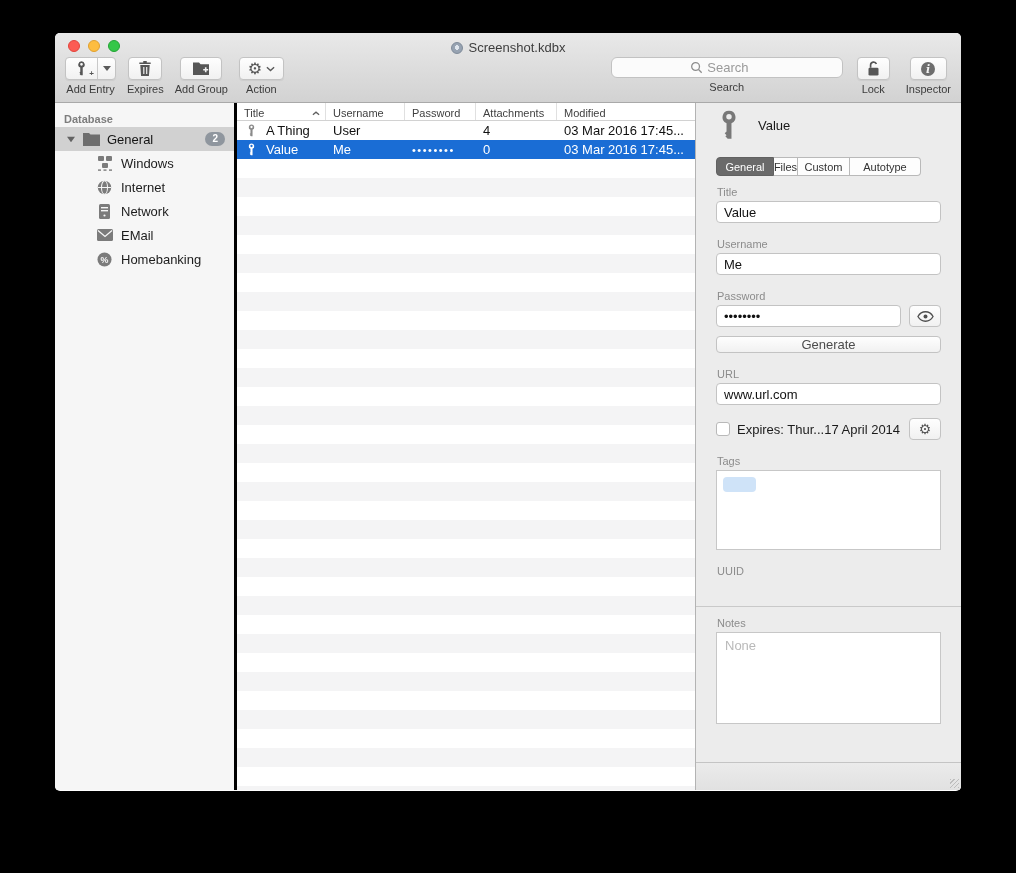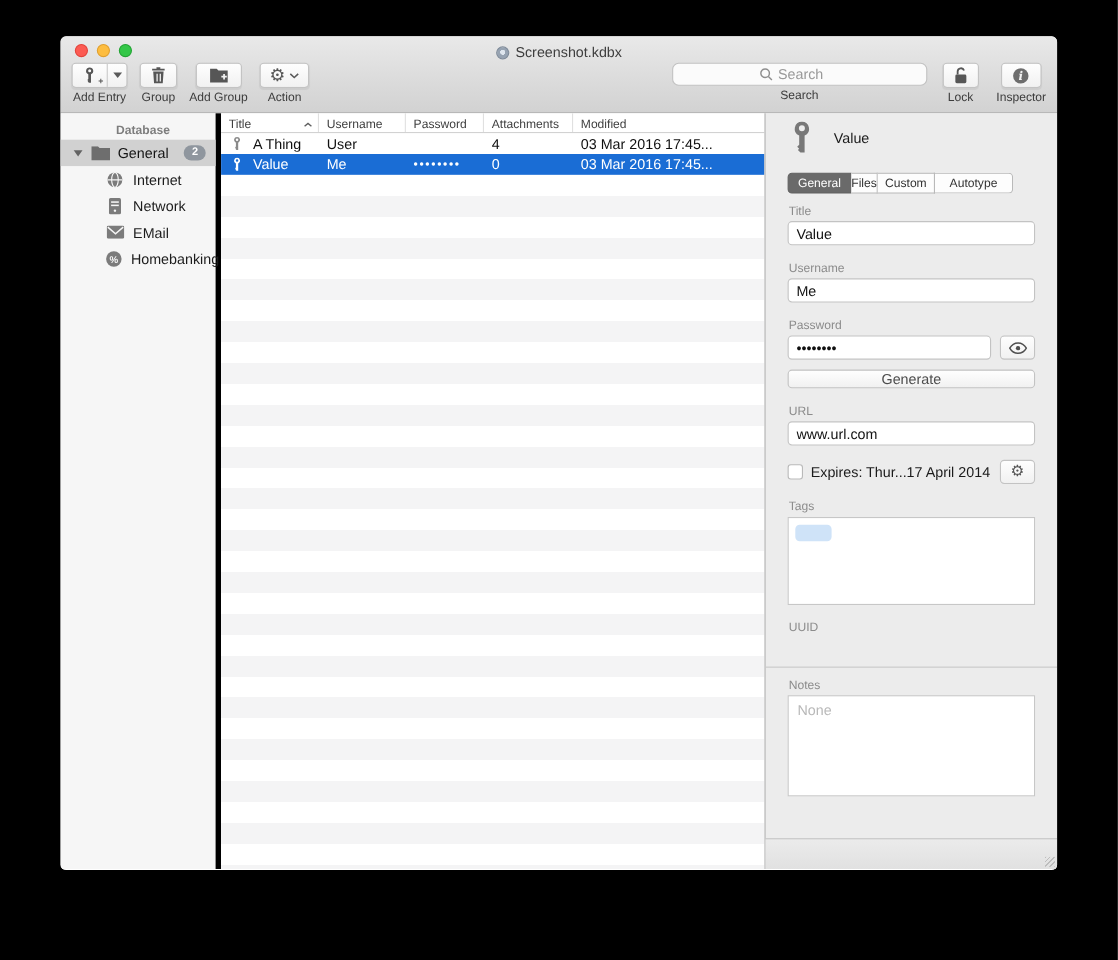--- a/index.html
+++ b/index.html
@@ -36,22 +36,22 @@
   .right-group{margin-left:auto;display:flex;align-items:flex-start;}
   .search-field{width:232px;height:21px;border:1px solid #c2c2c2;border-radius:6px;background:#fbfbfb;
     display:flex;align-items:center;justify-content:center;gap:4px;}
   .search-field input{border:none;outline:none;background:transparent;font-size:13px;width:56px;
     color:#333;font-family:inherit;padding:0;}
   .search-field input::placeholder{color:#9a9a9a;}
   .icon-btn{width:33px;}
   
   .content{display:flex;height:687px;}
   
-  .sidebar{width:146px;background:#f6f6f6;border-right:5px solid #000000;padding-top:10px;
-    flex-shrink:0;text-align:center;}
+  .sidebar{width:182px;background:#f6f6f6;border-right:3px solid #000000;padding-top:10px;
+    flex-shrink:0;}
   .sb-header{font-size:11px;font-weight:700;color:#7d7d7d;margin:0 0 2px 9px;}
   .sb-group-row{height:24px;display:flex;align-items:center;background:#d1d1d1;padding:0 9px 0 11px;}
   .disclosure{width:0;height:0;border-left:5px solid transparent;border-right:5px solid transparent;
     border-top:7px solid #636363;margin-right:7px;transform:scale(.8);}
   .sb-group-row .g-label{font-size:13px;color:#141414;margin-left:7px;}
   .badge{margin-left:auto;background:#8f969e;color:#fff;font-size:10px;font-weight:700;
     border-radius:9px;padding:2px 7px;line-height:10px;}
   .sb-item{height:24px;display:flex;align-items:center;padding-left:41px;color:#1c1c1c;font-size:13px;}
   .sb-item .s-icon{width:17px;height:17px;display:flex;align-items:center;justify-content:center;
     margin-right:8px;color:#7b7b7b;}
@@ -144,21 +144,21 @@
         </div>
         <div class="tb-label">Add Entry</div>
       </div>
 
       <div class="tb-item">
         <div class="tb-btn" style="width:34px;">
           <svg width="14" height="15" viewBox="0 0 16 17" fill="currentColor">
             <path d="M6 0h4v1.6h4.5v1.8H1.5V1.6H6V0zM2.6 4.6h10.8L12.5 17h-9L2.6 4.6zm3.4 2.2v8h1.3v-8H6zm3.3 0v8h1.3v-8H9.3z"></path>
           </svg>
         </div>
-        <div class="tb-label">Group</div>
+        <div class="tb-label">Expires</div>
       </div>
 
       <div class="tb-item">
         <div class="tb-btn" style="width:42px;">
           <svg width="18" height="15" viewBox="0 0 18 15">
             <path fill="currentColor" d="M1 1.5h6l1.6 1.7H17V14H1V1.5z"></path>
             <path stroke="#f1f1f1" stroke-width="1.6" fill="none" d="M11.2 8.7h5M13.7 6.2v5"></path>
           </svg>
         </div>
         <div class="tb-label">Add Group</div>
@@ -215,20 +215,33 @@
       <div class="sb-header">Database</div>
       <div class="sb-group-row">
         <div class="disclosure"></div>
         <svg width="17" height="13" viewBox="0 0 17 13" fill="#6e6e6e">
           <path d="M0 0h6l1.5 1.6H17V13H0V0z"></path>
         </svg>
         <span class="g-label">General</span>
         <span class="badge">2</span>
       </div>
 
+      <div class="sb-item">
+        <span class="s-icon">
+          <svg width="16" height="15" viewBox="0 0 16 15" fill="currentColor">
+            <rect x="1" y="0" width="6" height="5" rx="1"></rect>
+              <rect x="9" y="0" width="6" height="5" rx="1"></rect>
+            <rect x="5" y="7" width="6" height="5" rx="1"></rect>
+            <rect x="1" y="13.4" width="3" height="1.4"></rect>
+              <rect x="6.5" y="13.4" width="3" height="1.4"></rect>
+              <rect x="12" y="13.4" width="3" height="1.4"></rect>
+          </svg>
+        </span>
+        <span>Windows</span>
+      </div>
 
       <div class="sb-item">
         <span class="s-icon">
           <svg width="15" height="15" viewBox="0 0 16 16">
             <circle cx="8" cy="8" r="7.2" fill="currentColor"></circle>
             <ellipse cx="8" cy="8" rx="3.2" ry="7.2" fill="none" stroke="#f6f6f6" stroke-width="1.1"></ellipse>
             <line x1="0.8" y1="8" x2="15.2" y2="8" stroke="#f6f6f6" stroke-width="1.1"></line>
           </svg>
         </span>
         <span>Internet</span>

